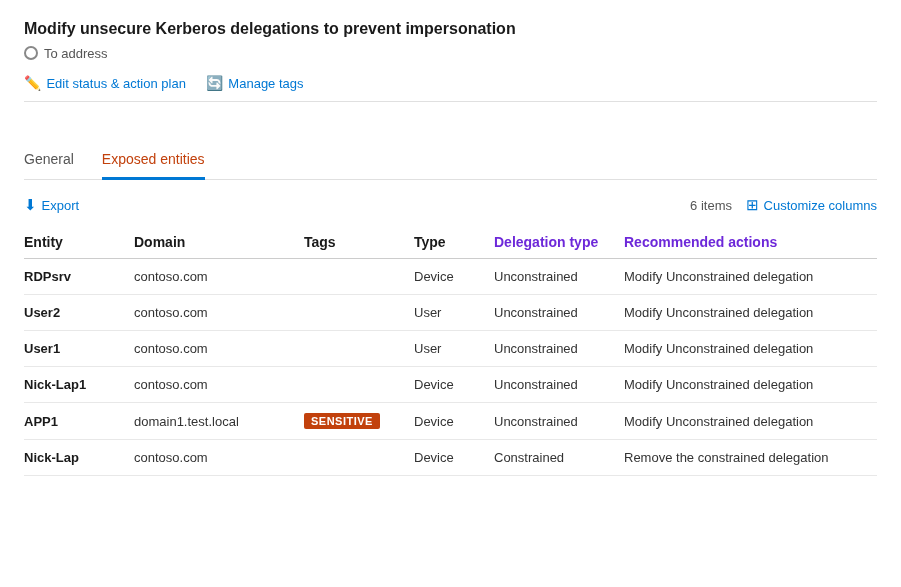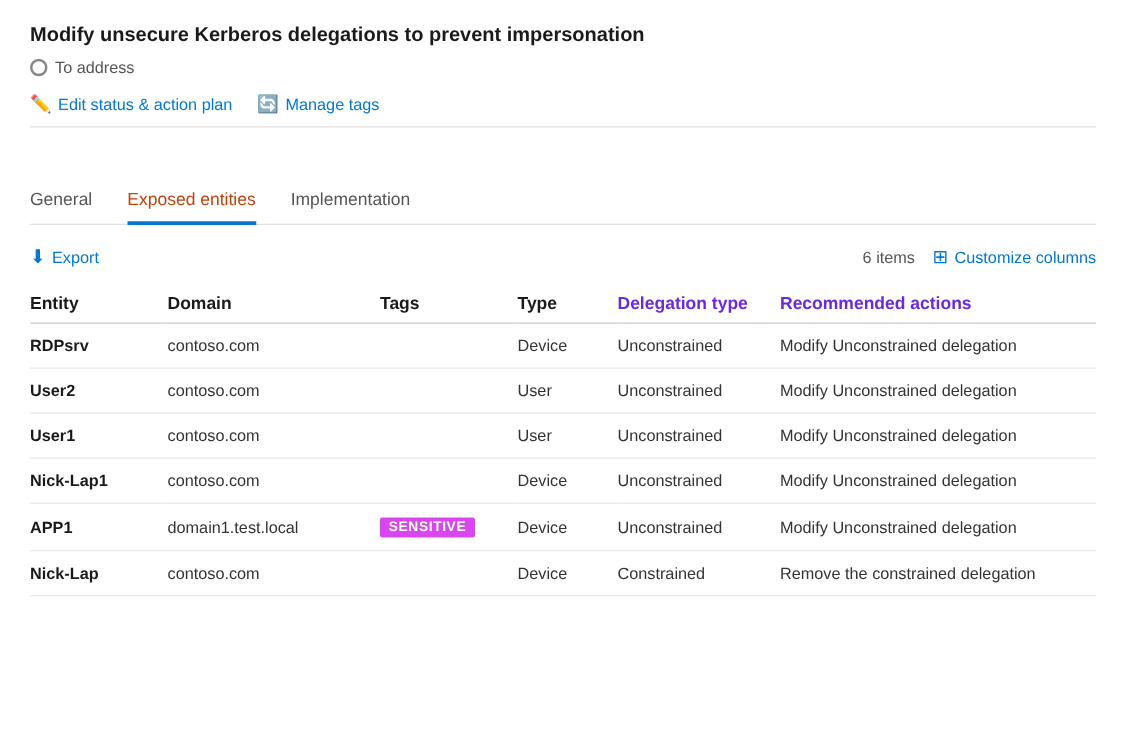--- a/index.html
+++ b/index.html
@@ -12,21 +12,20 @@
       max-width: 901px;
     }
     .page-title {
       font-size: 16px;
       font-weight: 600;
       color: #1a1a1a;
       margin-bottom: 8px;
     }
     .status-row {
       display: flex;
-      align-items: center;
       gap: 6px;
       color: #555;
       font-size: 13px;
       margin-bottom: 14px;
     }
     .status-circle {
       width: 14px; height: 14px;
       border-radius: 50%;
       border: 2px solid #888;
       display: inline-block;
@@ -127,21 +126,21 @@
       padding: 10px 10px 10px 0;
       color: #333;
       border-bottom: 1px solid #e8e8e8;
       vertical-align: middle;
     }
     .entity-name {
       font-weight: 700;
       color: #1a1a1a;
     }
     .sensitive-badge {
-      background: #d946ef;
+      background: #c2410c;
       color: #fff;
       font-size: 11px;
       font-weight: 700;
       padding: 2px 7px;
       border-radius: 2px;
       letter-spacing: 0.5px;
       display: inline-block;
     }
     .col-entity { width: 110px; }
     .col-domain { width: 170px; }
@@ -167,21 +166,20 @@
   </a>
   <a class="action-link">
     <span class="action-icon">🔄</span>
     <span>Manage tags</span>
   </a>
 </div>
 
 <div class="tabs">
   <div class="tab">General</div>
   <div class="tab active">Exposed entities</div>
-  <div class="tab">Implementation</div>
 </div>
 
 <div class="table-toolbar">
   <div class="export-btn">
     <span class="export-icon">⬇</span>
     <span>Export</span>
   </div>
   <div class="toolbar-right">
     <span>6 items</span>
     <div class="customize-btn">

